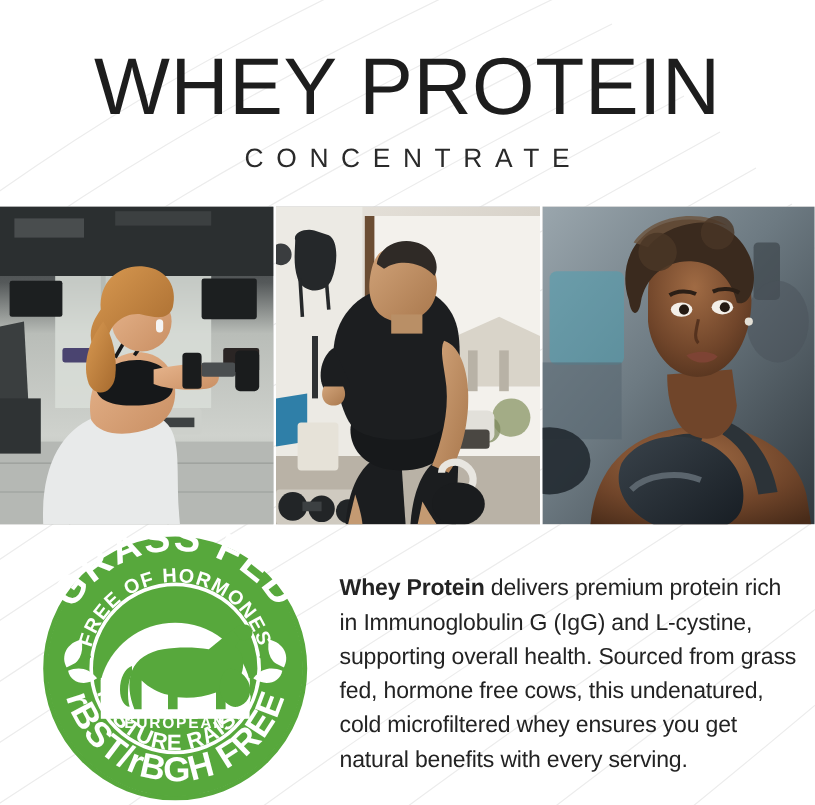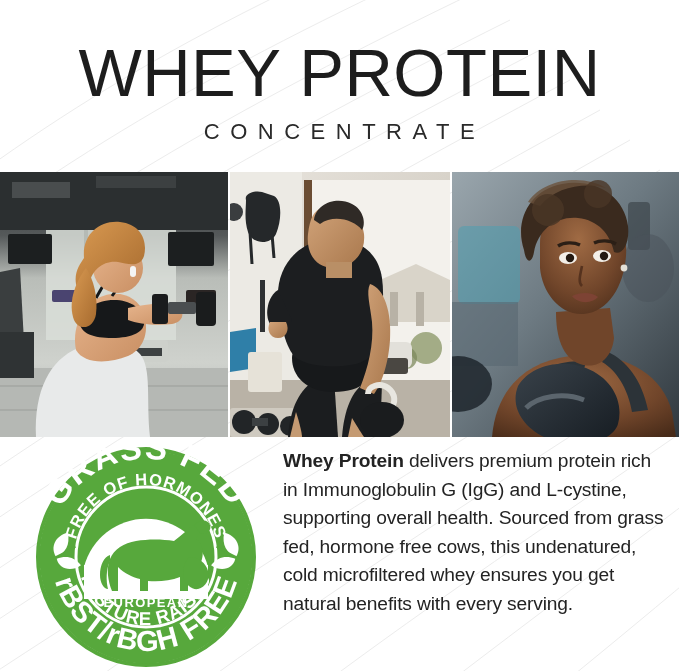--- a/index.html
+++ b/index.html
@@ -79,21 +79,21 @@
 
   .badge{
     position:absolute;
     left:22px; top:2px;
     width:248px; height:228px;
   }
   .badge svg{ display:block; width:100%; height:100%; }
 
   .desc{
     position:absolute;
-    left:283px; top:10px;
+    left:283px; top:40px;
     width:382px;
     font-size:19.2px;
     line-height:28.6px;
     color:#232323;
     letter-spacing:-0.15px;
   }
   .desc b{ font-weight:bold; }
 </style>
 </head>
 <body>

